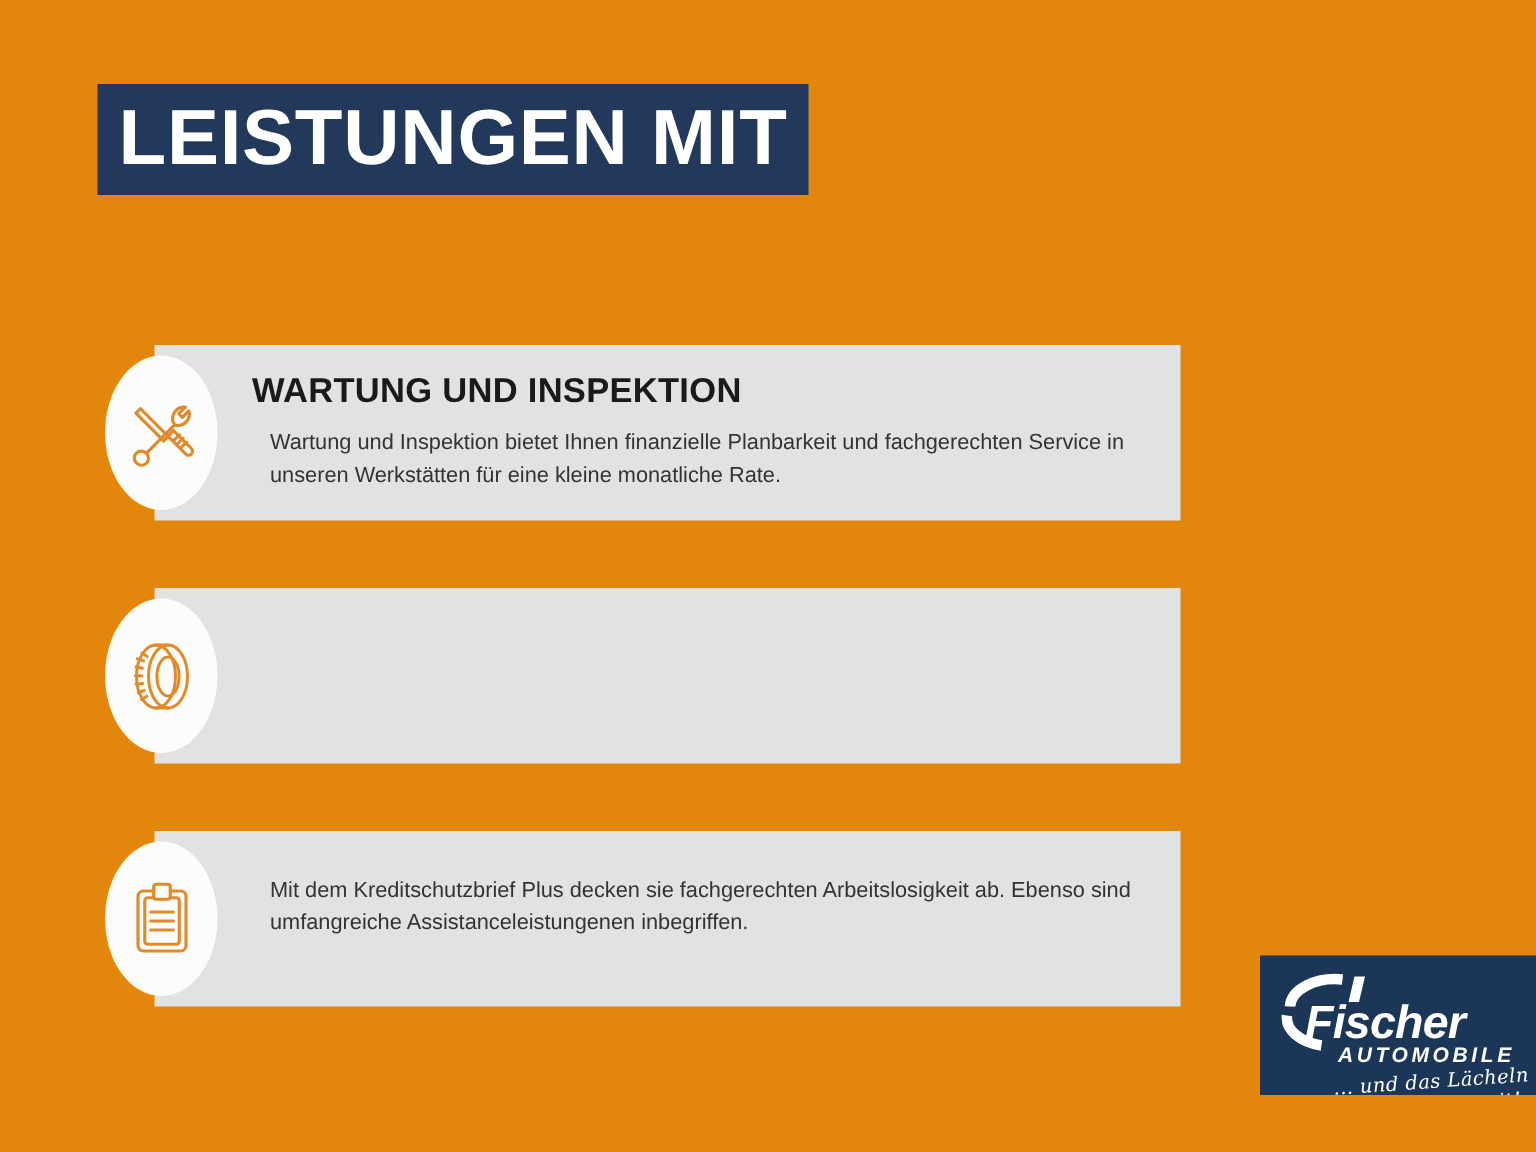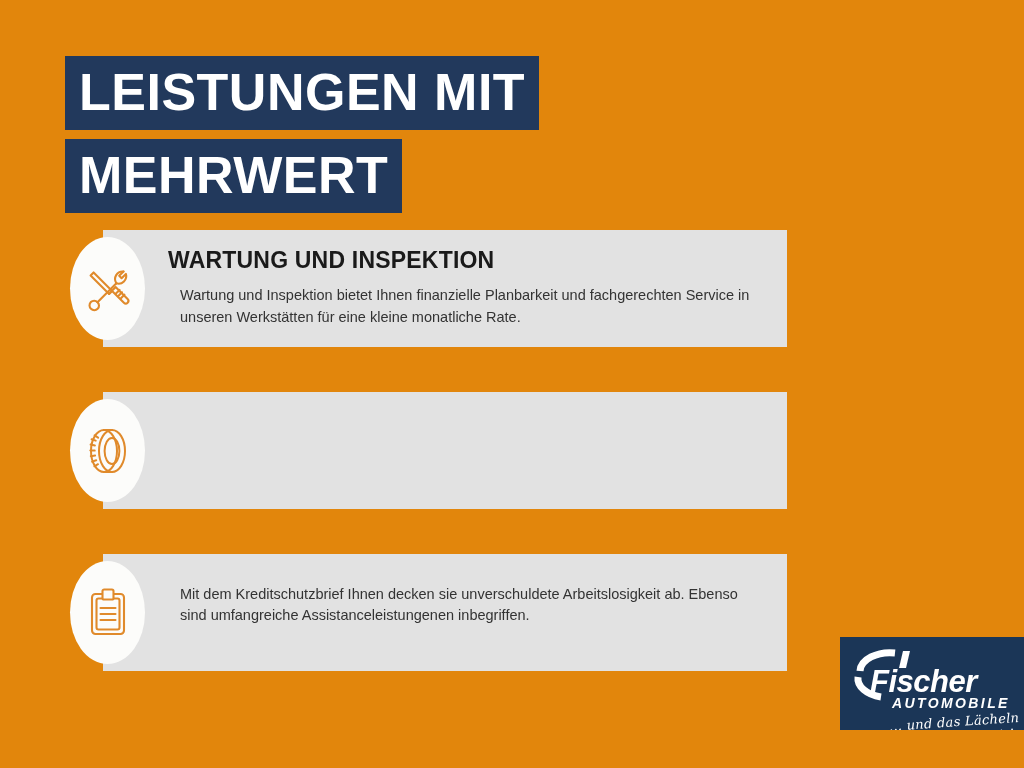--- a/index.html
+++ b/index.html
@@ -131,21 +131,20 @@
     letter-spacing: 0.3px;
   }
   .logo-tagline span { display: block; }
   .logo-tagline .t2 { padding-right: 6px; }
 </style>
 </head>
 <body>
 
 <div class="headline">
   <span class="headline-line">LEISTUNGEN MIT</span>
-  <span class="headline-line">MEHRWERT</span>
 </div>
 
 <div class="cards">
 
   <div class="card">
     <div class="card-panel"></div>
     <div class="card-icon-wrap">
       <svg width="54" height="54" viewBox="0 0 54 54" fill="none" stroke="#E08A2B" stroke-width="2.1" stroke-linecap="round" stroke-linejoin="round">
 
         <path d="M42.5 9.5 L38.2 13.8 L40.6 16.2 L44.9 11.9 A7.6 7.6 0 0 1 35.4 21.3 L16.5 40.2"></path>
@@ -191,21 +190,21 @@
 
         <rect x="9" y="8" width="32" height="40" rx="3.5"></rect>
         <rect x="13.5" y="12.5" width="23" height="31" rx="2"></rect>
 
         <rect x="19.5" y="3.5" width="11" height="10" rx="1.6" fill="#FCFCFA"></rect>
 
         <path d="M17.5 22 h15 M17.5 28 h15 M17.5 34 h15"></path>
       </svg>
     </div>
     <div class="card-body">
-      <p class="card-text">Mit dem Kreditschutzbrief Ihnen decken sie unverschuldete Arbeitslosigkeit ab. Ebenso sind umfangreiche Assistanceleistungenen inbegriffen.</p>
+      <p class="card-text">Mit dem Kreditschutzbrief Plus decken sie fachgerechten Arbeitslosigkeit ab. Ebenso sind umfangreiche Assistanceleistungenen inbegriffen.</p>
     </div>
   </div>
 
 </div>
 
 <div class="logo-box">
   <svg class="logo-mark" viewBox="0 0 170 70">
 
     <path d="M47 10 A30 19 0 0 0 12 28" stroke="#FFFFFF" stroke-width="7" fill="none" stroke-linecap="butt"></path>
     <path d="M10 34 A30 19 0 0 0 33 54" stroke="#FFFFFF" stroke-width="7" fill="none" stroke-linecap="butt"></path>

